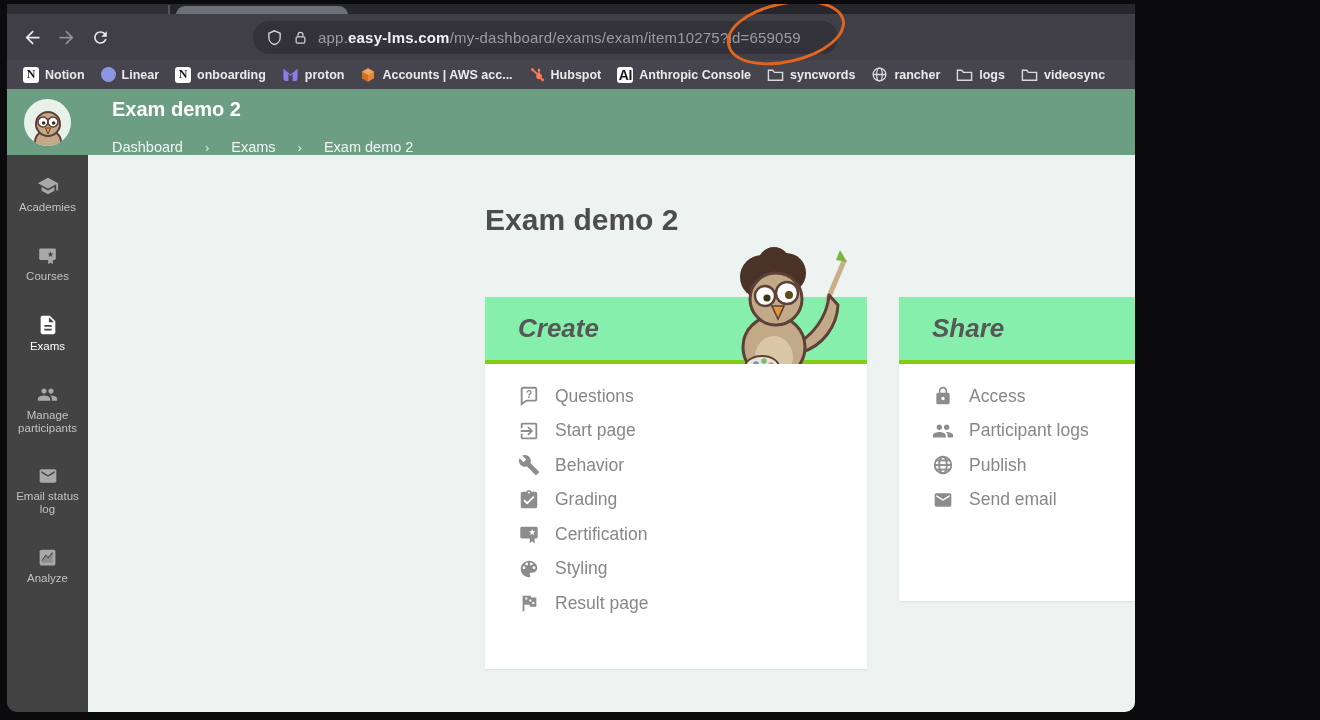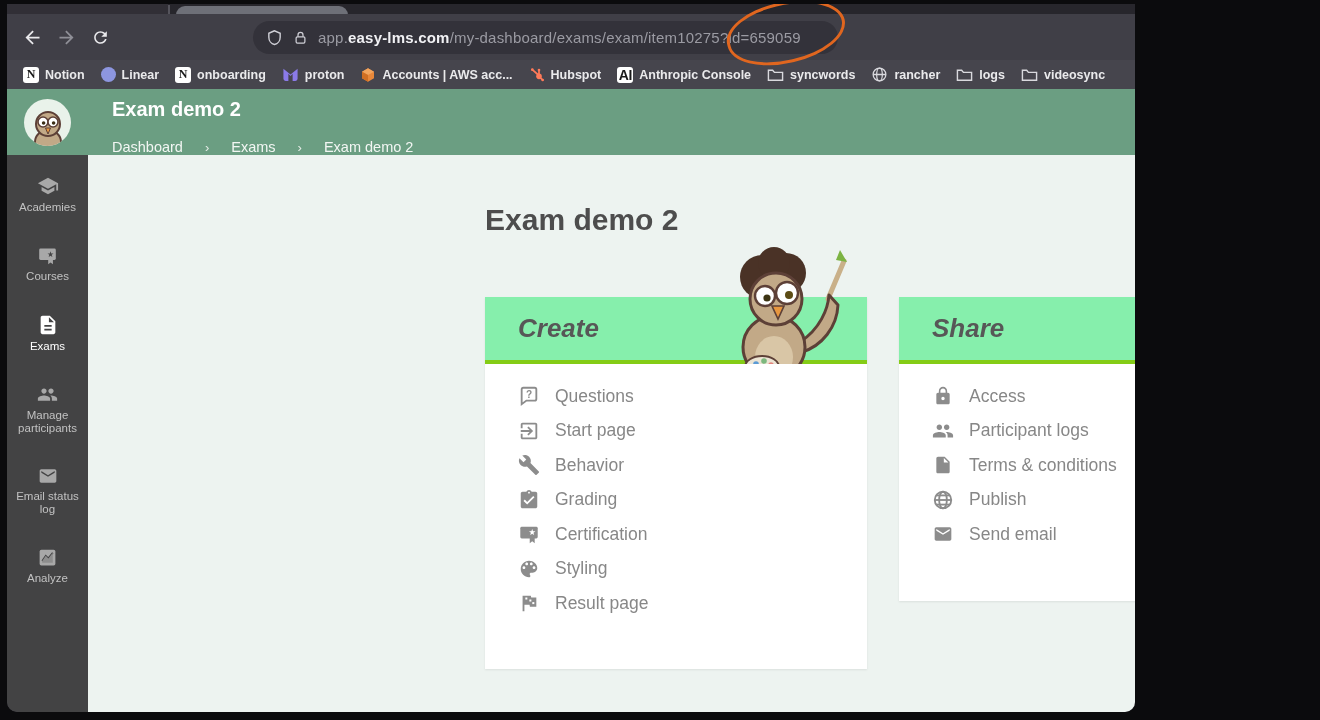--- a/index.html
+++ b/index.html
@@ -352,28 +352,20 @@
               </span>
             <span class="tx">Access</span>
           </div>
           <div class="citem">
             <span class="ic">
                 <svg width="24" height="22" viewBox="0 0 24 24">
                   <path fill="#8c8c8c" d="M16 11c1.66 0 2.99-1.34 2.99-3S17.66 5 16 5c-1.66 0-3 1.34-3 3s1.34 3 3 3zm-8 0c1.66 0 2.99-1.34 2.99-3S9.66 5 8 5C6.34 5 5 6.34 5 8s1.34 3 3 3zm0 2c-2.33 0-7 1.17-7 3.5V19h14v-2.5c0-2.33-4.67-3.5-7-3.5zm8 0c-.29 0-.62.02-.97.05 1.16.84 1.97 1.97 1.97 3.45V19h6v-2.5c0-2.33-4.67-3.5-7-3.5z"></path>
                 </svg>
               </span>
             <span class="tx">Participant logs</span>
-          </div>
-          <div class="citem">
-            <span class="ic">
-                <svg width="20" height="22" viewBox="0 0 24 24">
-                  <path fill="#8c8c8c" d="M6 2c-1.1 0-2 .9-2 2v16c0 1.1.9 2 2 2h12c1.1 0 2-.9 2-2V8l-6-6H6zm7 7V3.5L18.5 9H13z"></path>
-                </svg>
-              </span>
-            <span class="tx">Terms &amp; conditions</span>
           </div>
           <div class="citem">
             <span class="ic">
                 <svg width="22" height="22" viewBox="0 0 24 24">
                   <g fill="none" stroke="#8c8c8c" stroke-width="2">
                     <circle cx="12" cy="12" r="9"></circle>
                     <ellipse cx="12" cy="12" rx="4.2" ry="9"></ellipse>
                     <line x1="3" y1="12" x2="21" y2="12"></line>
                     <line x1="4.2" y1="7" x2="19.8" y2="7"></line>
                     <line x1="4.2" y1="17" x2="19.8" y2="17"></line>

